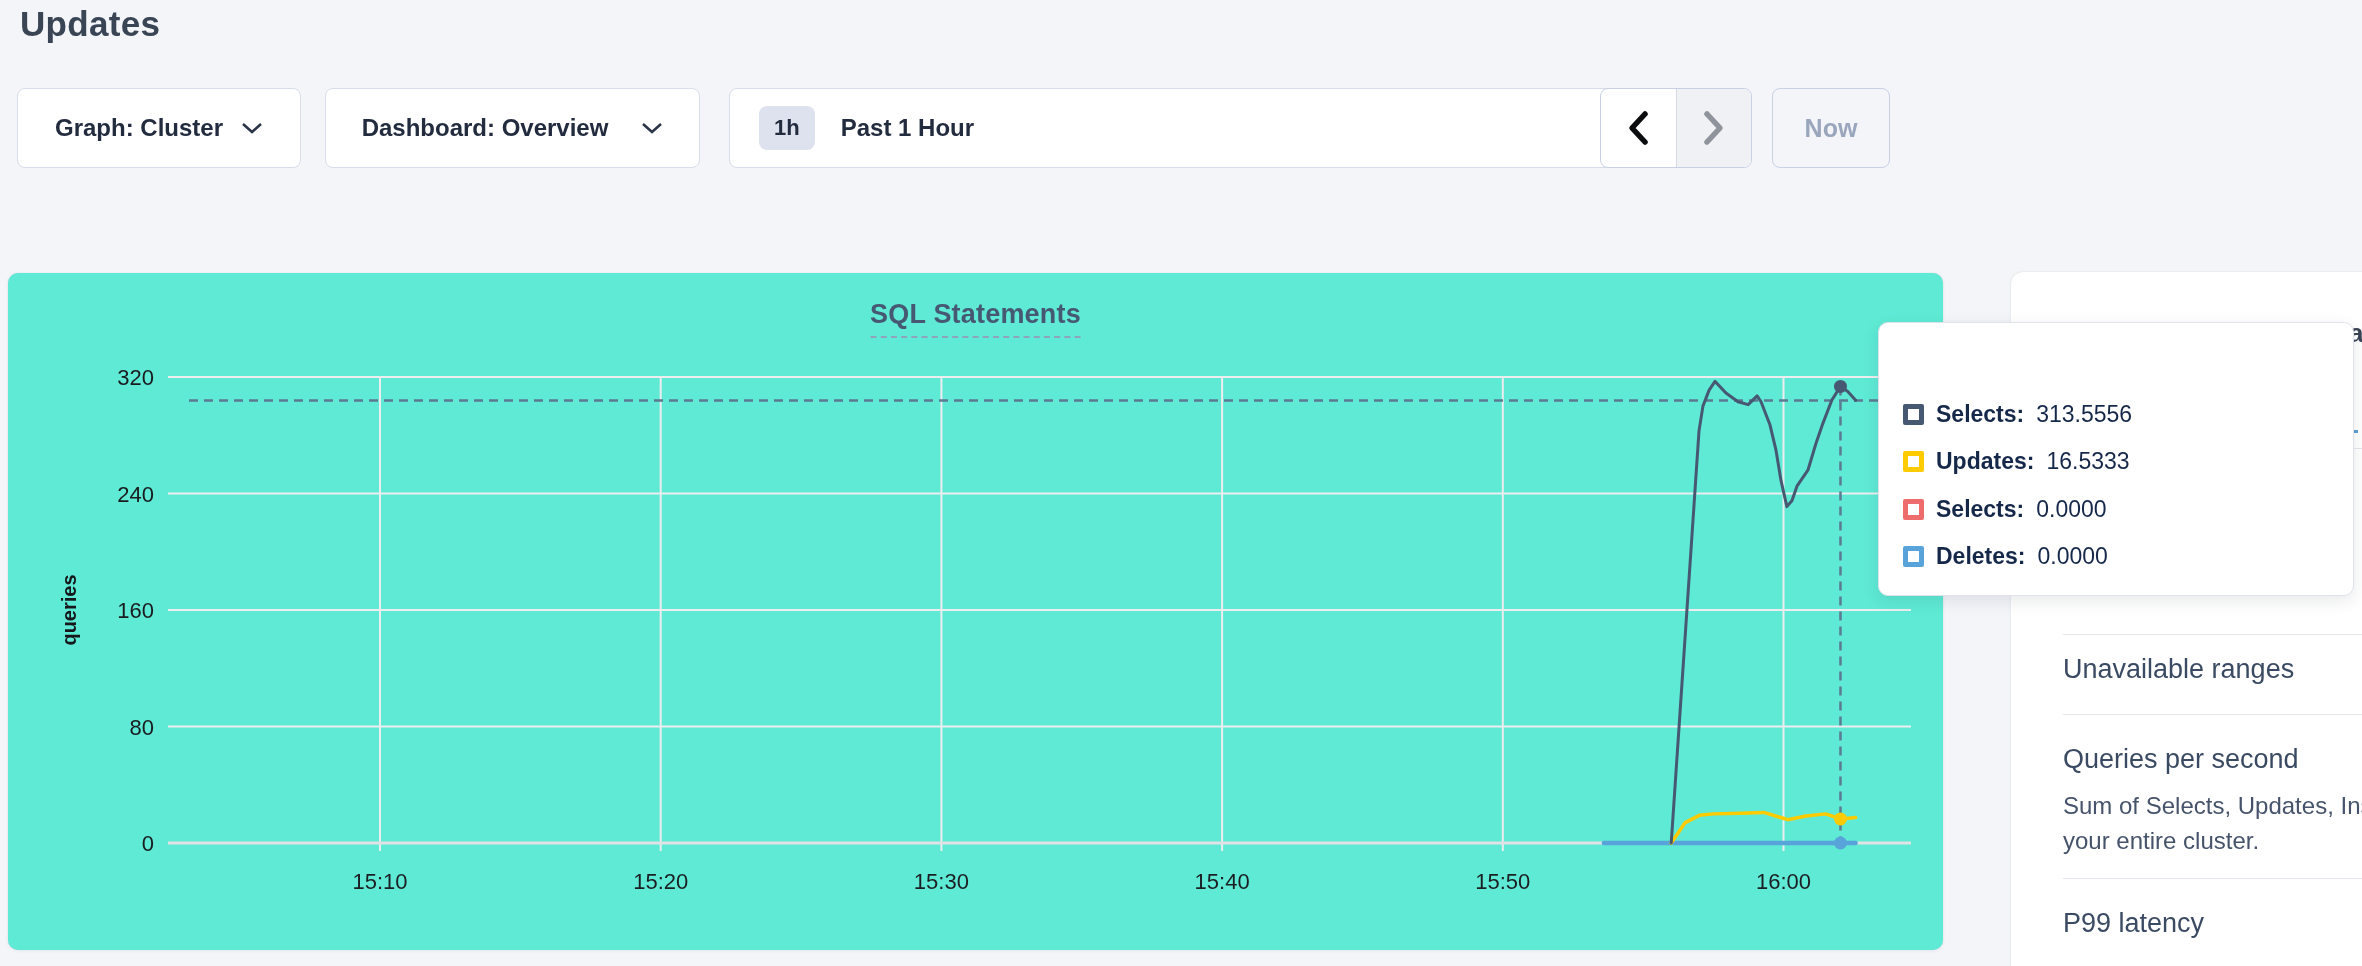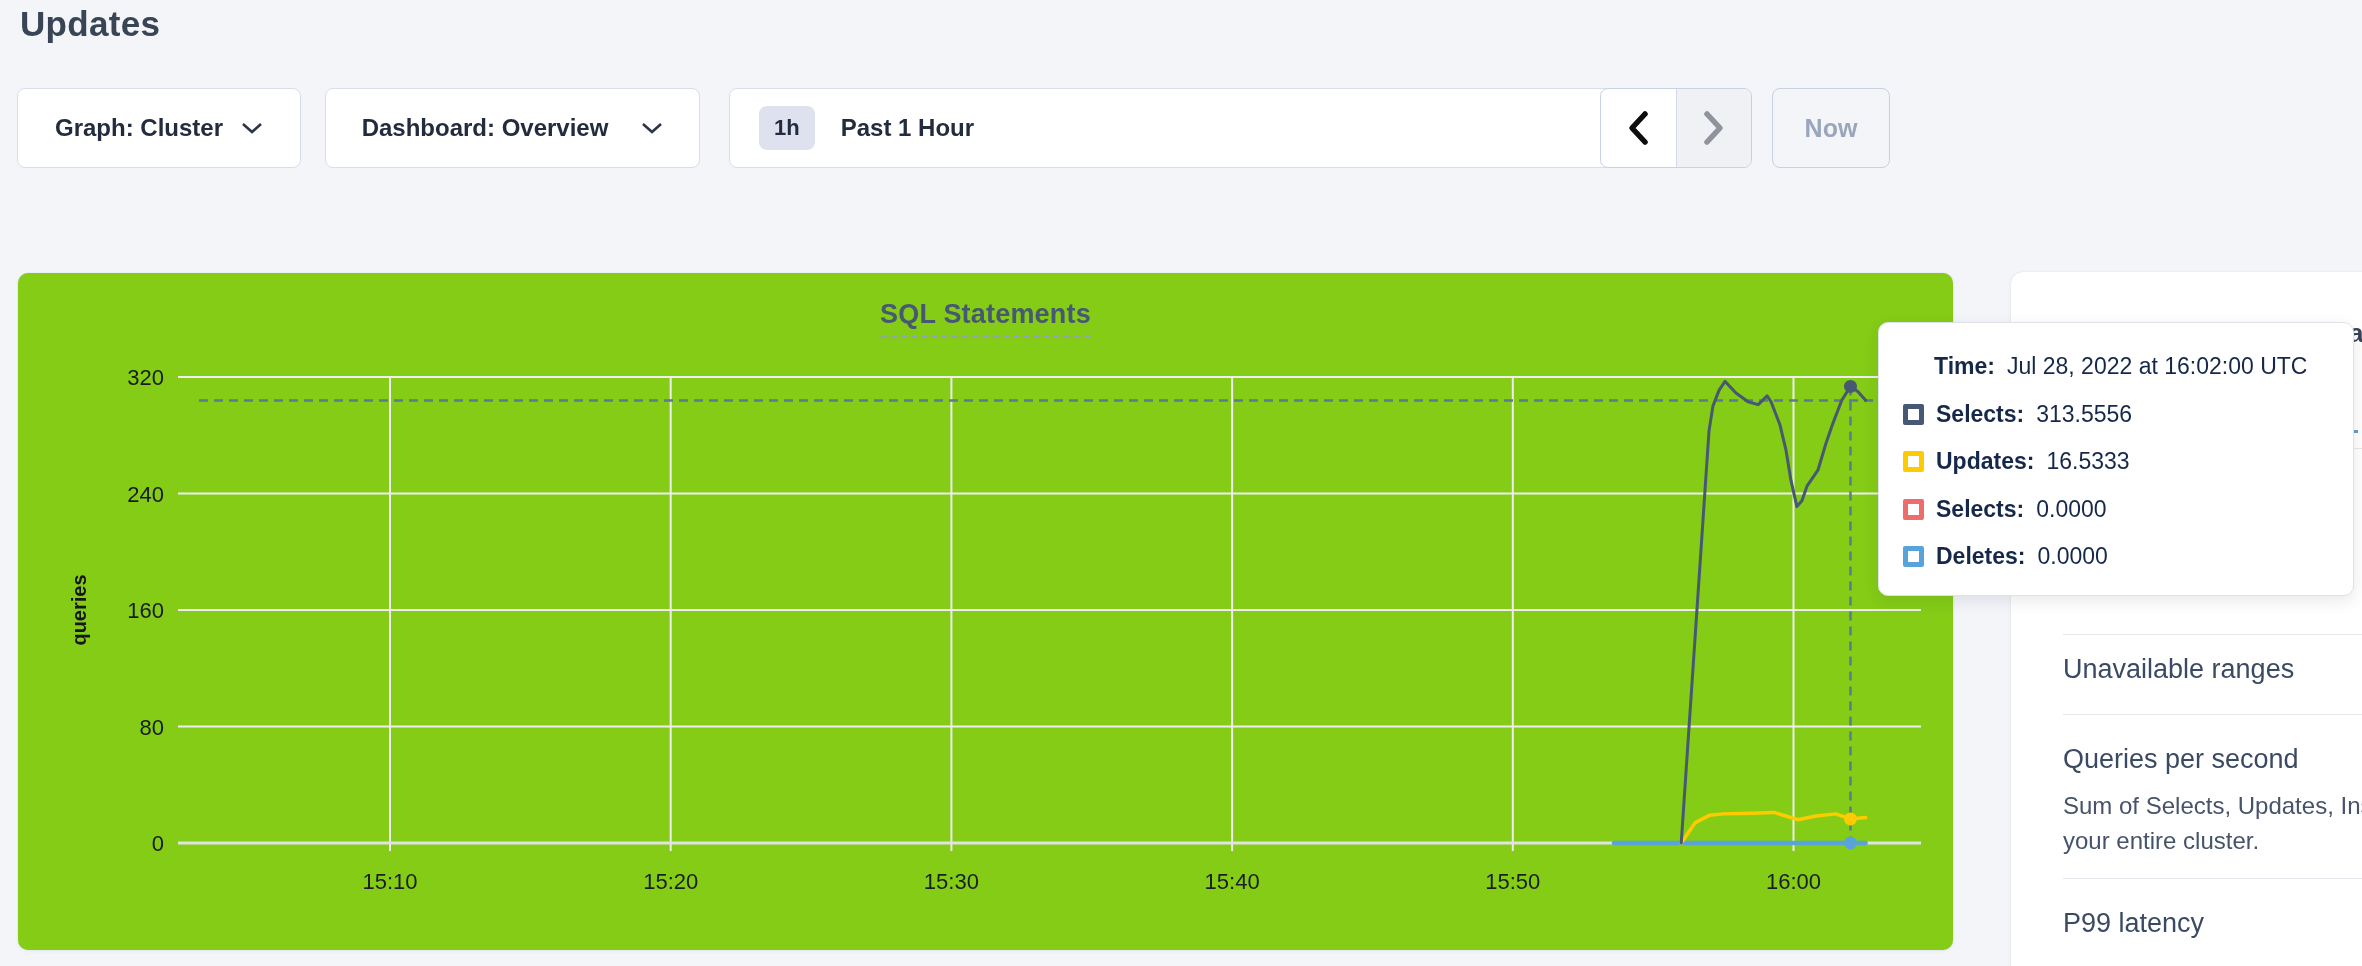--- a/index.html
+++ b/index.html
@@ -29,22 +29,22 @@
     font-size:22px; font-weight:700; color:#232c3f; margin-right:26px;
   }
   .timebox .chev { position:absolute; right:38px; top:34px; }
   .arrows { left:1600px; width:152px; padding:0; overflow:hidden; border:1px solid #c8d0e4; }
   .arrows .half { flex:1; height:100%; display:flex; align-items:center; justify-content:center; }
   .arrows .next { background:#f0f1f4; border-left:1px solid #d5dae6; }
   .now-btn { left:1772px; width:118px; background:transparent; border:1px solid #c8d0e4;
              color:#9aa6bc; font-weight:600; font-size:25px; }
   
   .chart-card {
-    position:absolute; left:18px; top:273px; width:1935px; height:677px;
-    background:#84cc16; border-radius:10px;
+    position:absolute; left:8px; top:273px; width:1935px; height:677px;
+    background:#5eead4; border-radius:10px;
     box-shadow:0 0 1px rgba(40,50,70,.18), 0 1px 4px rgba(40,50,70,.06);
     text-decoration:underline;
   }
   .chart-title-wrap { position:absolute; left:50%; top:26px; transform:translateX(-50%); }
   .chart-title {
     font-size:27px; font-weight:700; color:#475872; letter-spacing:.2px;
     border-bottom:2px dashed #8fa3bb; padding-bottom:7px; cursor:help;
   }
   .y-axis-title {
     position:absolute; left:61px; top:337px;
@@ -169,24 +169,20 @@
   <div class="sb-h" style="top:472px">Queries per second</div>
   <div class="sb-desc" style="top:516px">
     <div>Sum of Selects, Updates, Inserts and Deletes across</div>
     <div>your entire cluster.</div>
   </div>
   <div class="sb-divider" style="top:606px"></div>
   <div class="sb-h" style="top:636px">P99 latency</div>
 </div>
 
 <div class="tooltip">
-  <div class="t-row time" style="top:30px">
-    <span class="lbl">Time:</span>
-    <span class="val">Jul 28, 2022 at 16:02:00 UTC</span>
-  </div>
   <div class="t-row" style="top:78px">
     <span class="sq" style="border-color: rgb(71, 88, 114);"></span>
     <span class="lbl">Selects:</span>
     <span class="val">313.5556</span>
   </div>
   <div class="t-row" style="top:125px">
     <span class="sq" style="border-color: rgb(254, 203, 0);"></span>
     <span class="lbl">Updates:</span>
     <span class="val">16.5333</span>
   </div>

